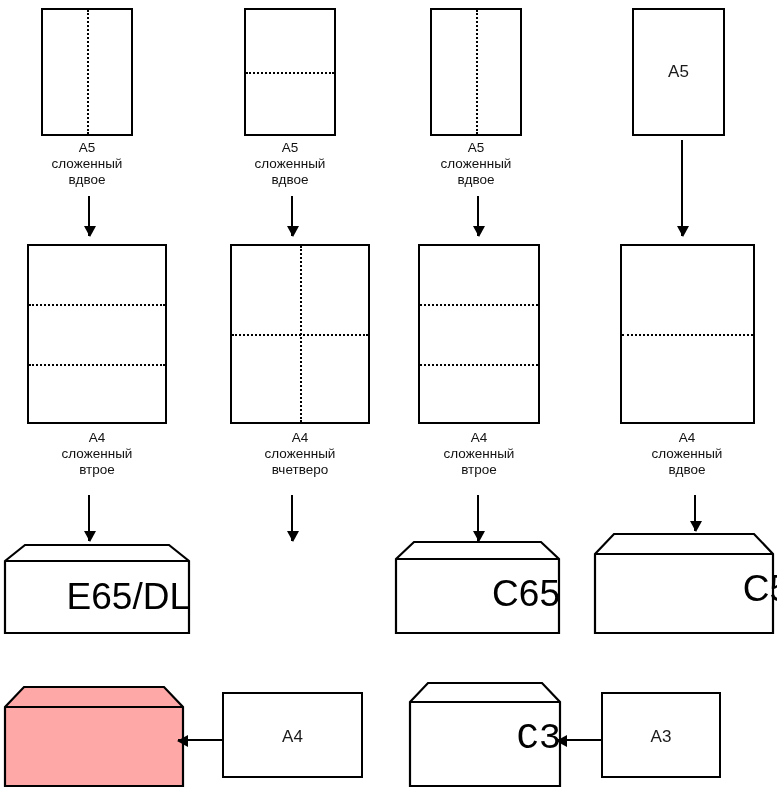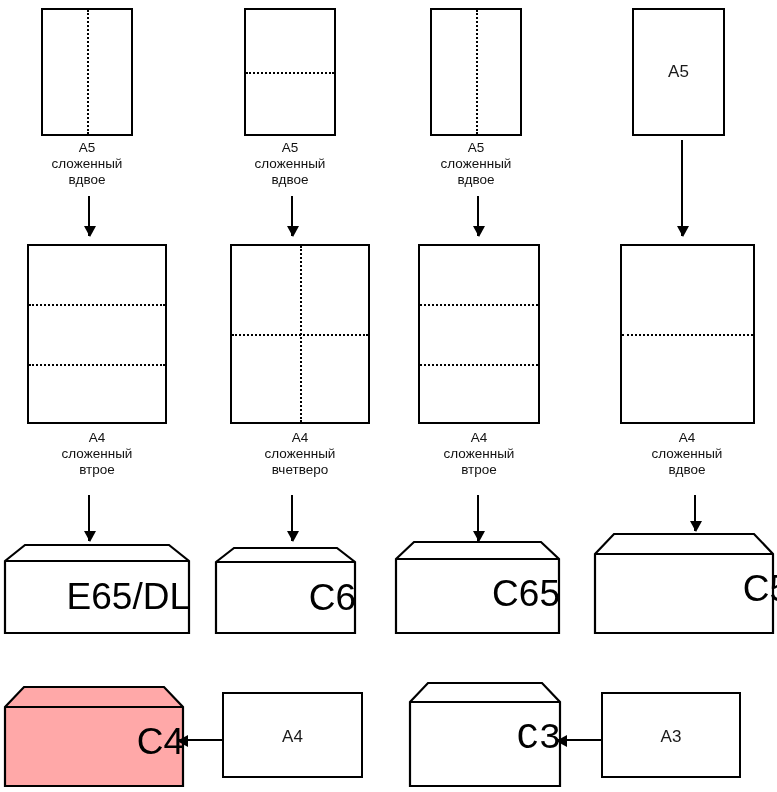--- a/index.html
+++ b/index.html
@@ -143,27 +143,20 @@
 
   <div class="paper" style="left:230px; top:244px; width:140px; height:180px;">
     <div class="fold-v" style="left:50%;"></div>
     <div class="fold-h" style="top:50%;"></div>
   </div>
   <div class="caption" style="left:230px; top:430px; width:140px;">A4
 сложенный
 вчетверо</div>
   <div class="arrow-v" style="left:291px; top:495px; height:46px;"></div>
 
-  <div class="envelope" style="left:215px; top:545px; width:141px; height:89px;">
-    <svg width="141" height="89" viewBox="0 0 141 89">
-      <path d="M 1 17 L 19 3 L 122 3 L 140 17 L 140 88 L 1 88 Z" fill="#ffffff" stroke="#000000" stroke-width="2.2"></path>
-      <path d="M 1 17 L 140 17" fill="none" stroke="#000000" stroke-width="2.2"></path>
-    </svg>
-    <div class="env-label" style="top:32px;">C6</div>
-  </div>
 
   <div class="paper" style="left:430px; top:8px; width:92px; height:128px;">
     <div class="fold-v" style="left:50%;"></div>
   </div>
   <div class="caption" style="left:411px; top:140px; width:130px;">A5
 сложенный
 вдвое</div>
   <div class="arrow-v" style="left:477px; top:196px; height:40px;"></div>
 
   <div class="paper" style="left:418px; top:244px; width:122px; height:180px;">
@@ -202,36 +195,35 @@
       <path d="M 1 24 L 179 24" fill="none" stroke="#000000" stroke-width="2.2"></path>
     </svg>
     <div class="env-label" style="top:38px;">C5</div>
   </div>
 
   <div class="envelope" style="left:4px; top:683px; width:180px; height:104px;">
     <svg width="180" height="104" viewBox="0 0 180 104">
       <path d="M 1 24 L 20 4 L 160 4 L 179 24 L 179 103 L 1 103 Z" fill="#ffa8a8" stroke="#000000" stroke-width="2.2"></path>
       <path d="M 1 24 L 179 24" fill="none" stroke="#000000" stroke-width="2.2"></path>
     </svg>
-    <div class="env-label" style="top:38px;">C4</div>
   </div>
 
   <div class="arrow-h" style="left:178px; top:739px; width:44px;"></div>
 
   <div class="paper" style="left:222px; top:692px; width:141px; height:86px;">
     <div class="paper-inner-label" style="top:33px;">A4</div>
   </div>
 
   <div class="envelope" style="left:409px; top:679px; width:152px; height:108px;">
     <svg width="152" height="108" viewBox="0 0 152 108">
       <path d="M 1 23 L 19 4 L 133 4 L 151 23 L 151 107 L 1 107 Z" fill="#ffffff" stroke="#000000" stroke-width="2.2"></path>
       <path d="M 1 23 L 151 23" fill="none" stroke="#000000" stroke-width="2.2"></path>
     </svg>
     <div class="env-label" style="top:38px;font-family:Liberation Mono, monospace;">C3</div>
   </div>
 
   <div class="arrow-h" style="left:557px; top:739px; width:44px;"></div>
 
-  <div class="paper" style="left:601px; top:692px; width:140px; height:86px;">
+  <div class="paper" style="left:601px; top:692px; width:120px; height:86px;">
     <div class="paper-inner-label" style="top:33px;">A3</div>
   </div>
 
 </div>
 
 </body></html>

